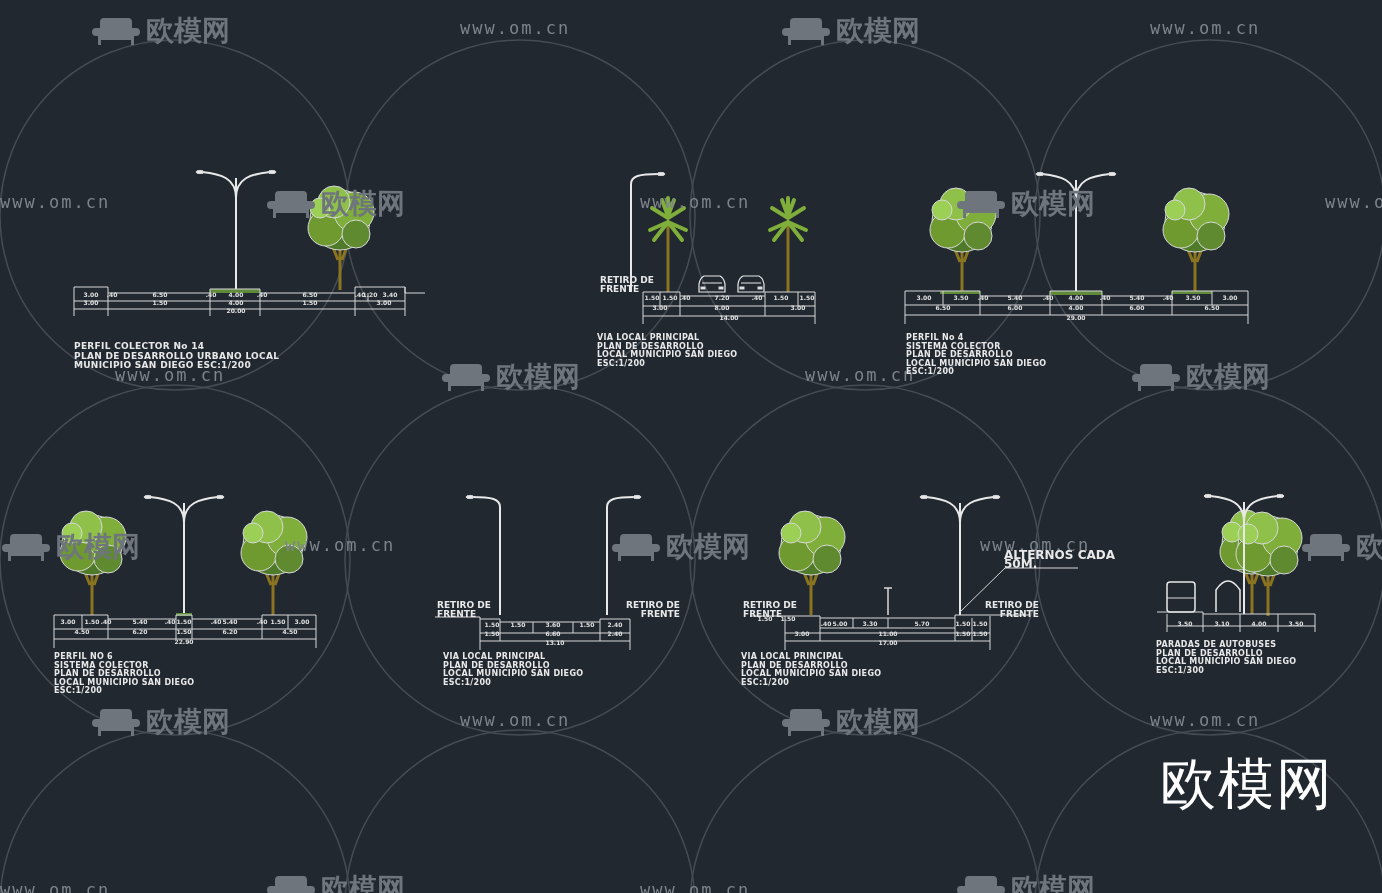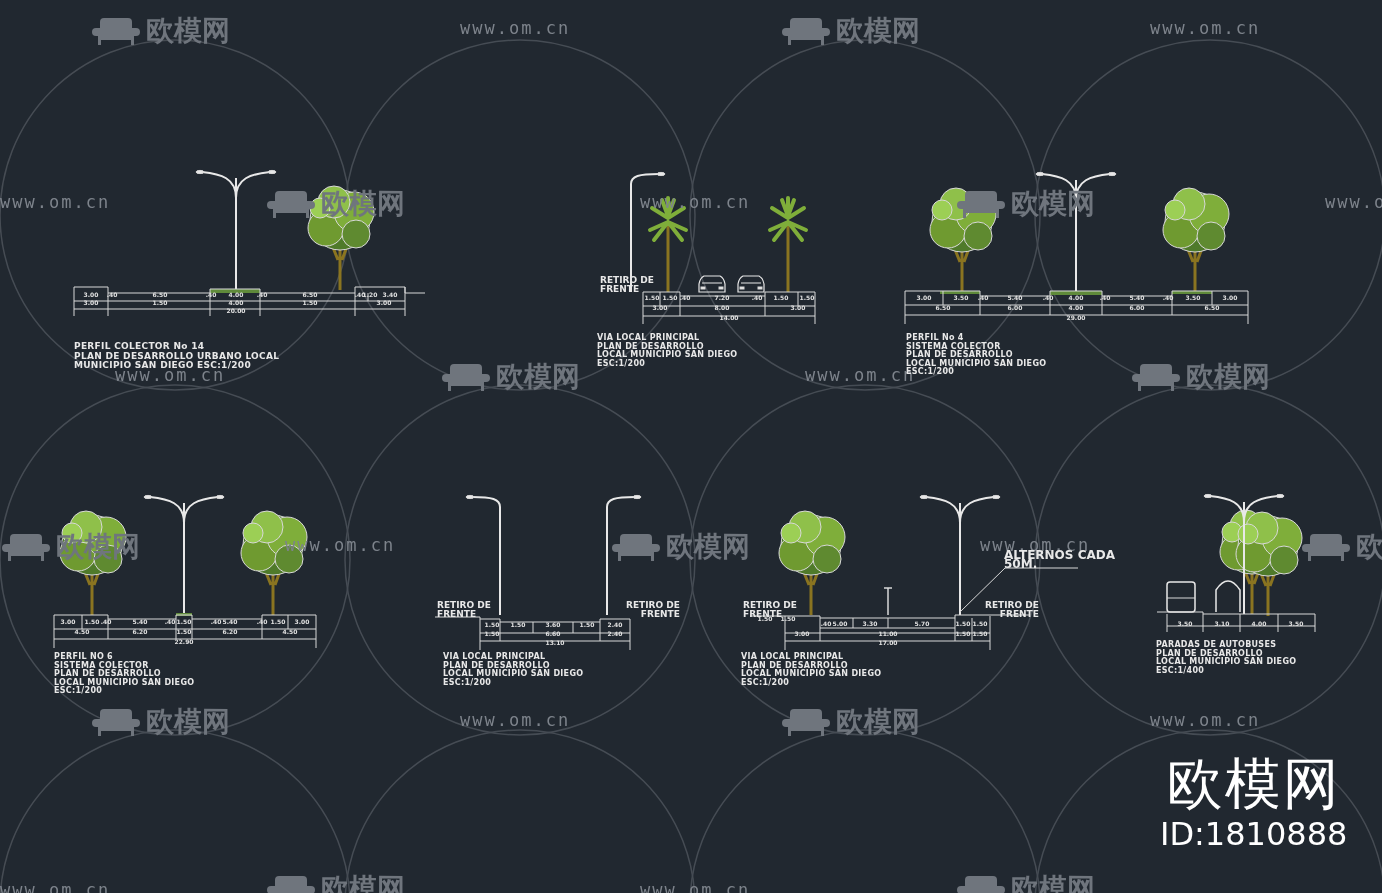--- a/index.html
+++ b/index.html
@@ -347,21 +347,21 @@
 <div class="label" style="left:1004px;top:551px;font-size:12px;">ALTERNOS CADA
 50M.</div>
 <div class="caption" style="left:741px;top:653px;">VIA LOCAL PRINCIPAL
 PLAN DE DESARROLLO
 LOCAL MUNICIPIO SAN DIEGO
 ESC:1/200</div>
 
 <div class="caption" style="left:1156px;top:641px;">PARADAS DE AUTOBUSES
 PLAN DE DESARROLLO
 LOCAL MUNICIPIO SAN DIEGO
-ESC:1/400</div>
+ESC:1/300</div>
 
 <div id="dims">
     <div class="dim" style="left: 79px; top: 291px; width: 24px;">3.00</div>
     <div class="dim" style="left: 100px; top: 291px; width: 24px;">.40</div>
     <div class="dim" style="left: 148px; top: 291px; width: 24px;">6.50</div>
     <div class="dim" style="left: 199px; top: 291px; width: 24px;">.40</div>
     <div class="dim" style="left: 224px; top: 291px; width: 24px;">4.00</div>
     <div class="dim" style="left: 250px; top: 291px; width: 24px;">.40</div>
     <div class="dim" style="left: 298px; top: 291px; width: 24px;">6.50</div>
     <div class="dim" style="left: 348px; top: 291px; width: 24px;">.40</div>
@@ -441,14 +441,13 @@
     <div class="dim" style="left: 968px; top: 630px; width: 24px;">1.50</div>
     <div class="dim" style="left: 876px; top: 639px; width: 24px;">17.00</div>
     <div class="dim" style="left: 1173px; top: 620px; width: 24px;">3.50</div>
     <div class="dim" style="left: 1210px; top: 620px; width: 24px;">3.10</div>
     <div class="dim" style="left: 1247px; top: 620px; width: 24px;">4.00</div>
     <div class="dim" style="left: 1284px; top: 620px; width: 24px;">3.50</div>
   </div>
 
 <div class="brand">
   <div class="cn">欧模网</div>
-  <div class="id">ID:1810888</div>
 </div>
 
 </body></html>

